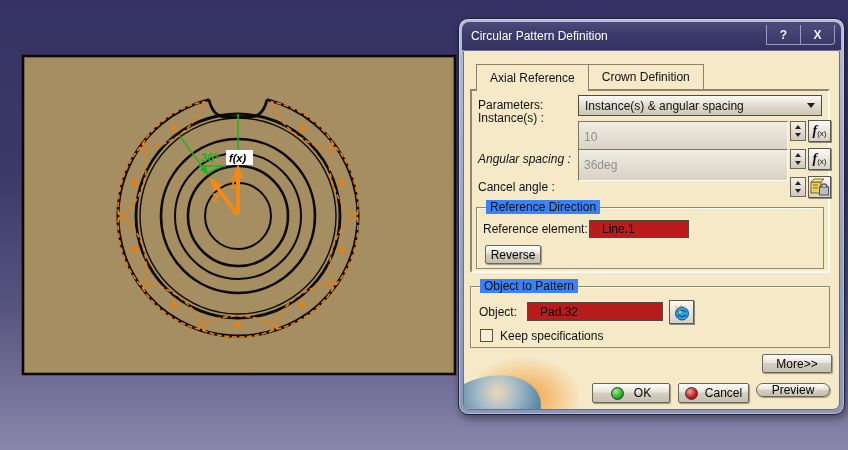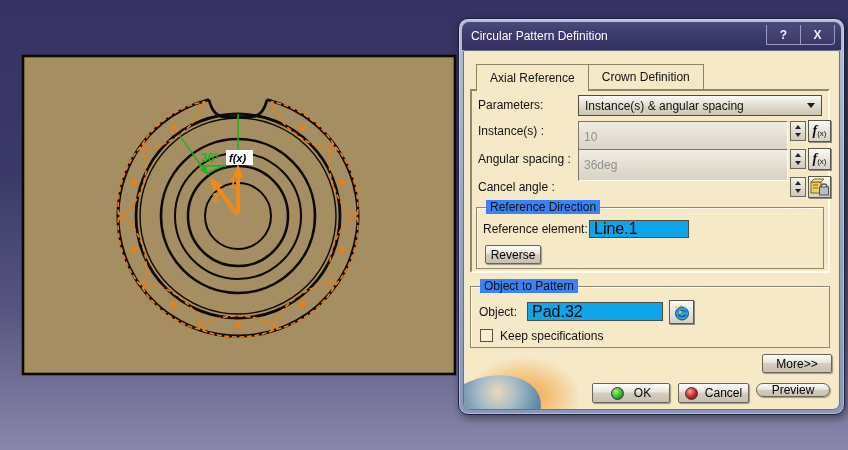--- a/index.html
+++ b/index.html
@@ -83,22 +83,22 @@
     border:1px solid #5c574b;background:linear-gradient(180deg,#fbfaf8,#d5d0c4);
     box-shadow:1px 1px 0 #8f8a7c;display:flex;align-items:center;justify-content:center;cursor:default;
   }
   .fx-f{font-family:"Liberation Serif",serif;font-style:italic;font-size:14px;font-weight:bold;}
   .fx-sub{font-size:8px;margin-top:5px;}
 
   .groupbox{position:absolute;box-sizing:border-box;border:1px solid #8f8772;
     box-shadow:inset 1px 1px 0 #fffbee;}
   .group-legend{position:absolute;top:-8px;left:9px;background:#3b82f6;padding:0 4px;white-space:nowrap;}
   .white-input{
-    position:absolute;box-sizing:border-box;border:1px solid #4f4a3d;background:#0ea5e9;
-    font-size:16px;font-family:"Liberation Sans",sans-serif;padding:0 4px;color:#000;outline:none;
+    position:absolute;box-sizing:border-box;border:1px solid #4f4a3d;background:#b91c1c;
+    font-size:12px;font-family:"Liberation Sans",sans-serif;padding:0 12px;color:#000;outline:none;
   }
   .btn{
     box-sizing:border-box;border:1px solid #6a6557;border-radius:2px;
     background:linear-gradient(180deg,#fdfdfb 0%,#e8e4da 45%,#d4cec0 50%,#c6c0b0 100%);
     box-shadow:1px 1px 1px rgba(0,0,0,.35);
     font-size:12px;display:flex;align-items:center;justify-content:center;cursor:default;
     font-family:"Liberation Sans",sans-serif;color:#000;
   }
   .checkbox{position:absolute;width:13px;height:13px;box-sizing:border-box;
     border:1px solid #55503f;background:#f8efd2;cursor:default;}
@@ -192,32 +192,32 @@
         <div class="tab inactive">Crown Definition</div>
       </div>
 
       <div class="content-frame">
         <div class="row-label" style="top:7px;">Parameters:</div>
         <div class="dropdown">
           <span>Instance(s) &amp; angular spacing</span>
           <span class="dd-arrow"></span>
         </div>
 
-        <div class="row-label" style="top:33px;">Instance(s) :</div>
+        <div class="row-label" style="top:20px;">Instance(s) :</div>
         <input class="field" style="top: 30px;" readonly="" value="10">
         <div class="spinner" style="top:30px;">
             <span class="spin-up"></span>
             <span class="spin-dn"></span>
           </div>
         <div class="mini-btn" style="top:29px;">
           <span class="fx-f">f</span>
             <span class="fx-sub">(x)</span>
         </div>
 
-        <div class="row-label" style="top:61px;">Angular spacing :</div>
+        <div class="row-label" style="top:61px;font-style:italic;">Angular spacing :</div>
         <input class="field" style="top: 58px;" readonly="" value="36deg">
         <div class="spinner" style="top:58px;">
             <span class="spin-up"></span>
             <span class="spin-dn"></span>
           </div>
         <div class="mini-btn" style="top:57px;">
           <span class="fx-f">f</span>
             <span class="fx-sub">(x)</span>
         </div>
 

